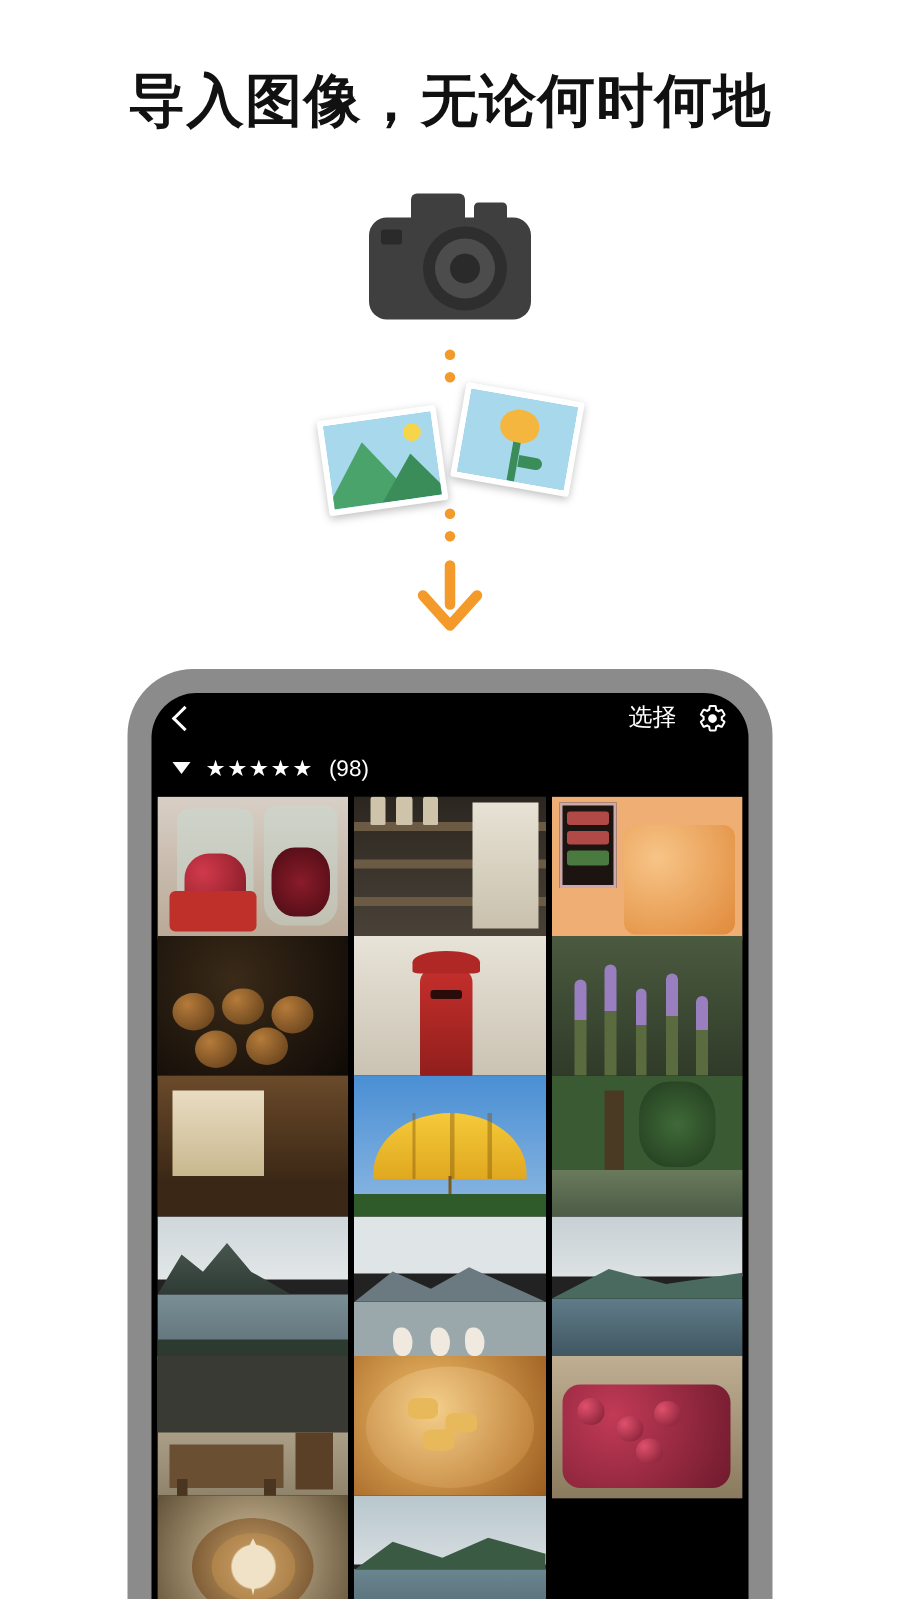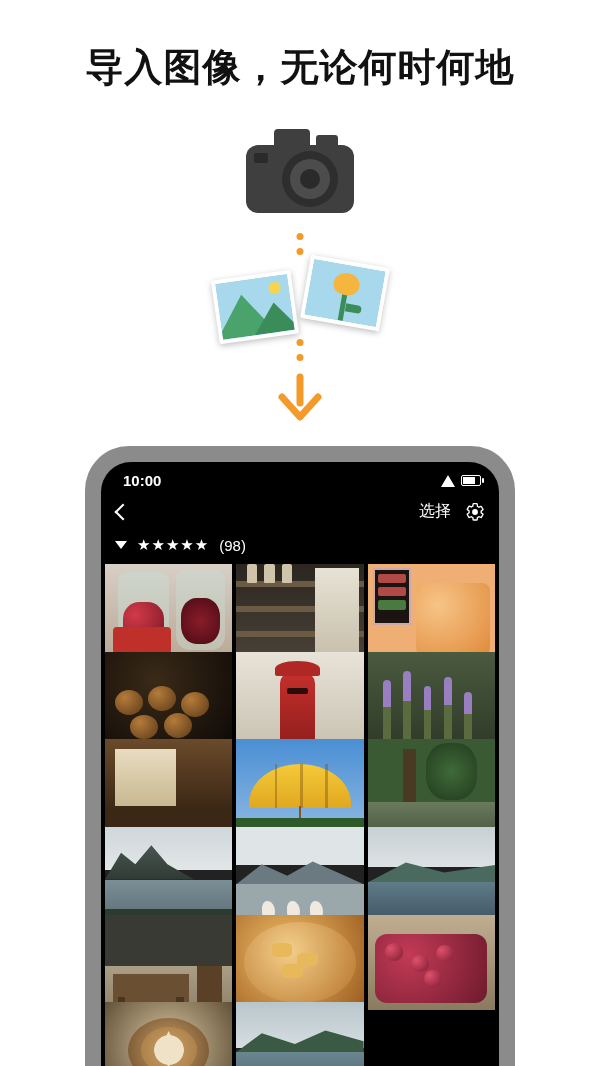--- a/index.html
+++ b/index.html
@@ -300,29 +300,20 @@
     <svg width="60" height="48" viewBox="0 0 60 48">
       <path d="M30 4 V30" stroke="#f39a2a" stroke-width="7" stroke-linecap="round"></path>
       <path d="M12 24 L30 44 L48 24" fill="none" stroke="#f39a2a" stroke-width="7" stroke-linecap="round" stroke-linejoin="round"></path>
     </svg>
   </div>
 </div>
 
 <div class="phone">
   <div class="screen">
 
-    <div class="statusbar">
-      <span>10:00</span>
-      <span class="status-icons">
-        <span class="tri"></span>
-        <span class="batt">
-            <span class="batt-fill"></span>
-          </span>
-      </span>
-    </div>
 
     <div class="appbar">
       <div class="appbar-left">
         <span class="chev-back"></span>
       </div>
       <div class="appbar-right">
         <span>选择</span>
         <span class="gear">
           <svg viewBox="0 0 24 24" width="20" height="20" fill="#fff">
             <path d="M12 8.5A3.5 3.5 0 1 0 12 15.5 3.5 3.5 0 1 0 12 8.5Z"></path>

